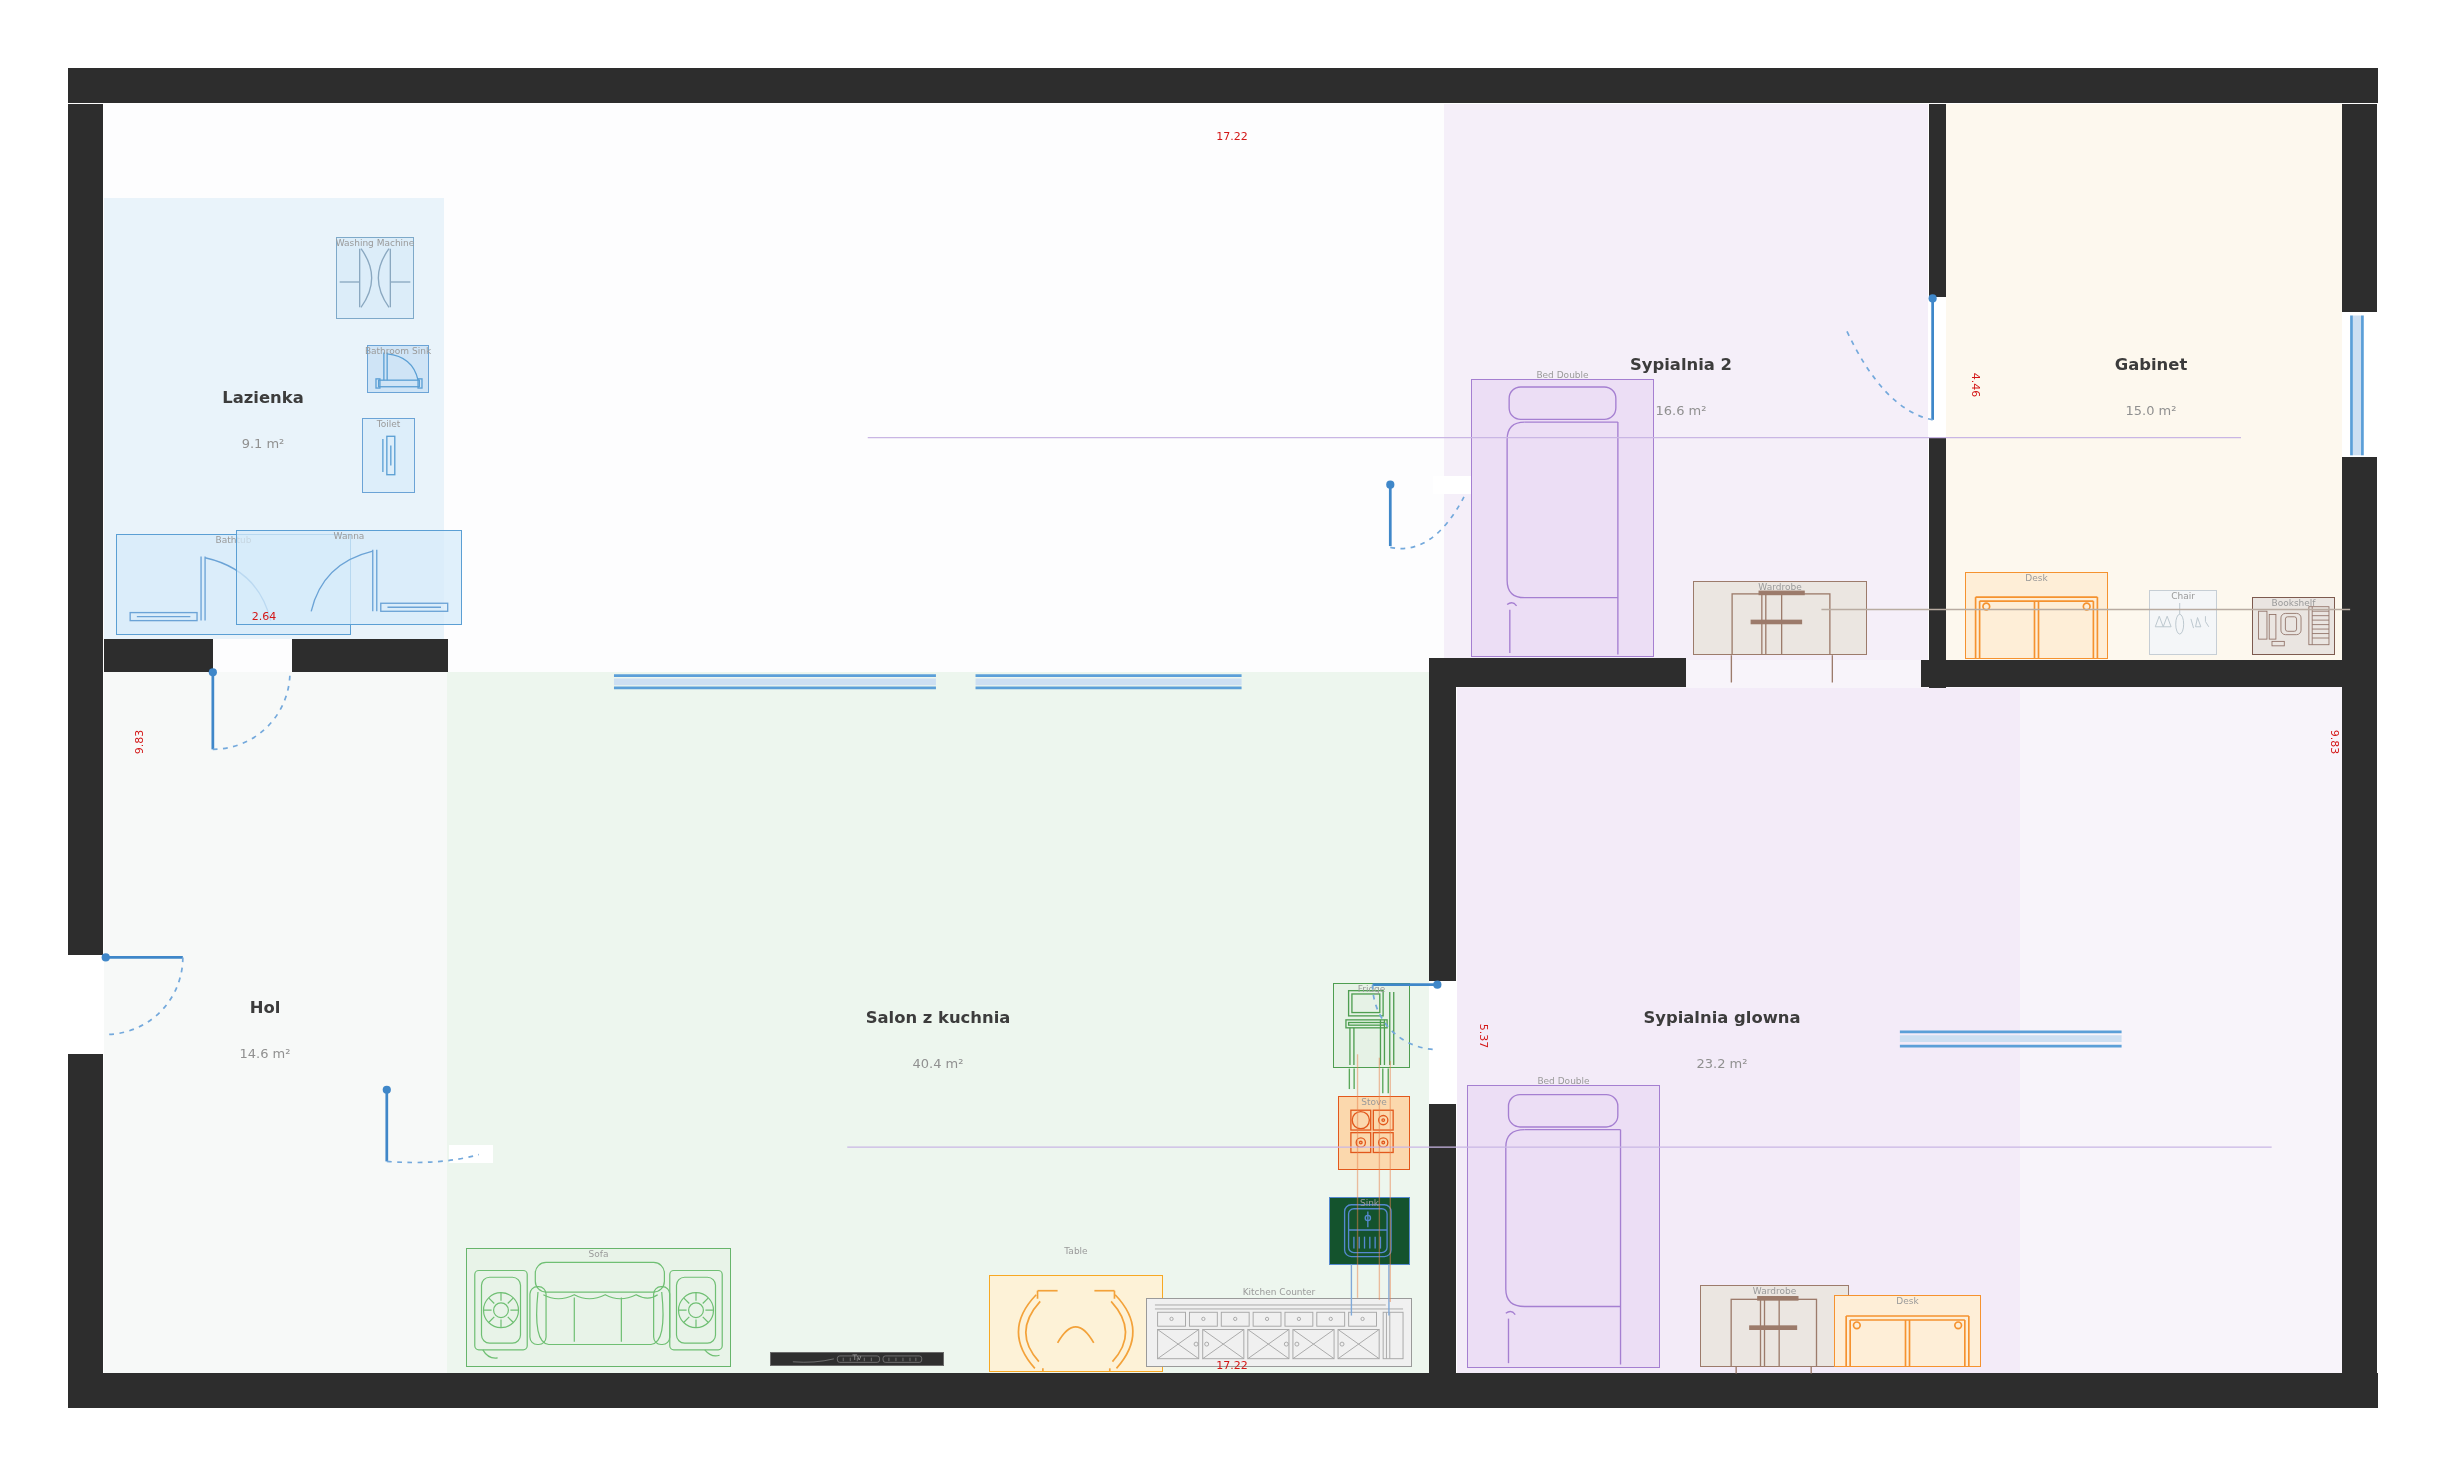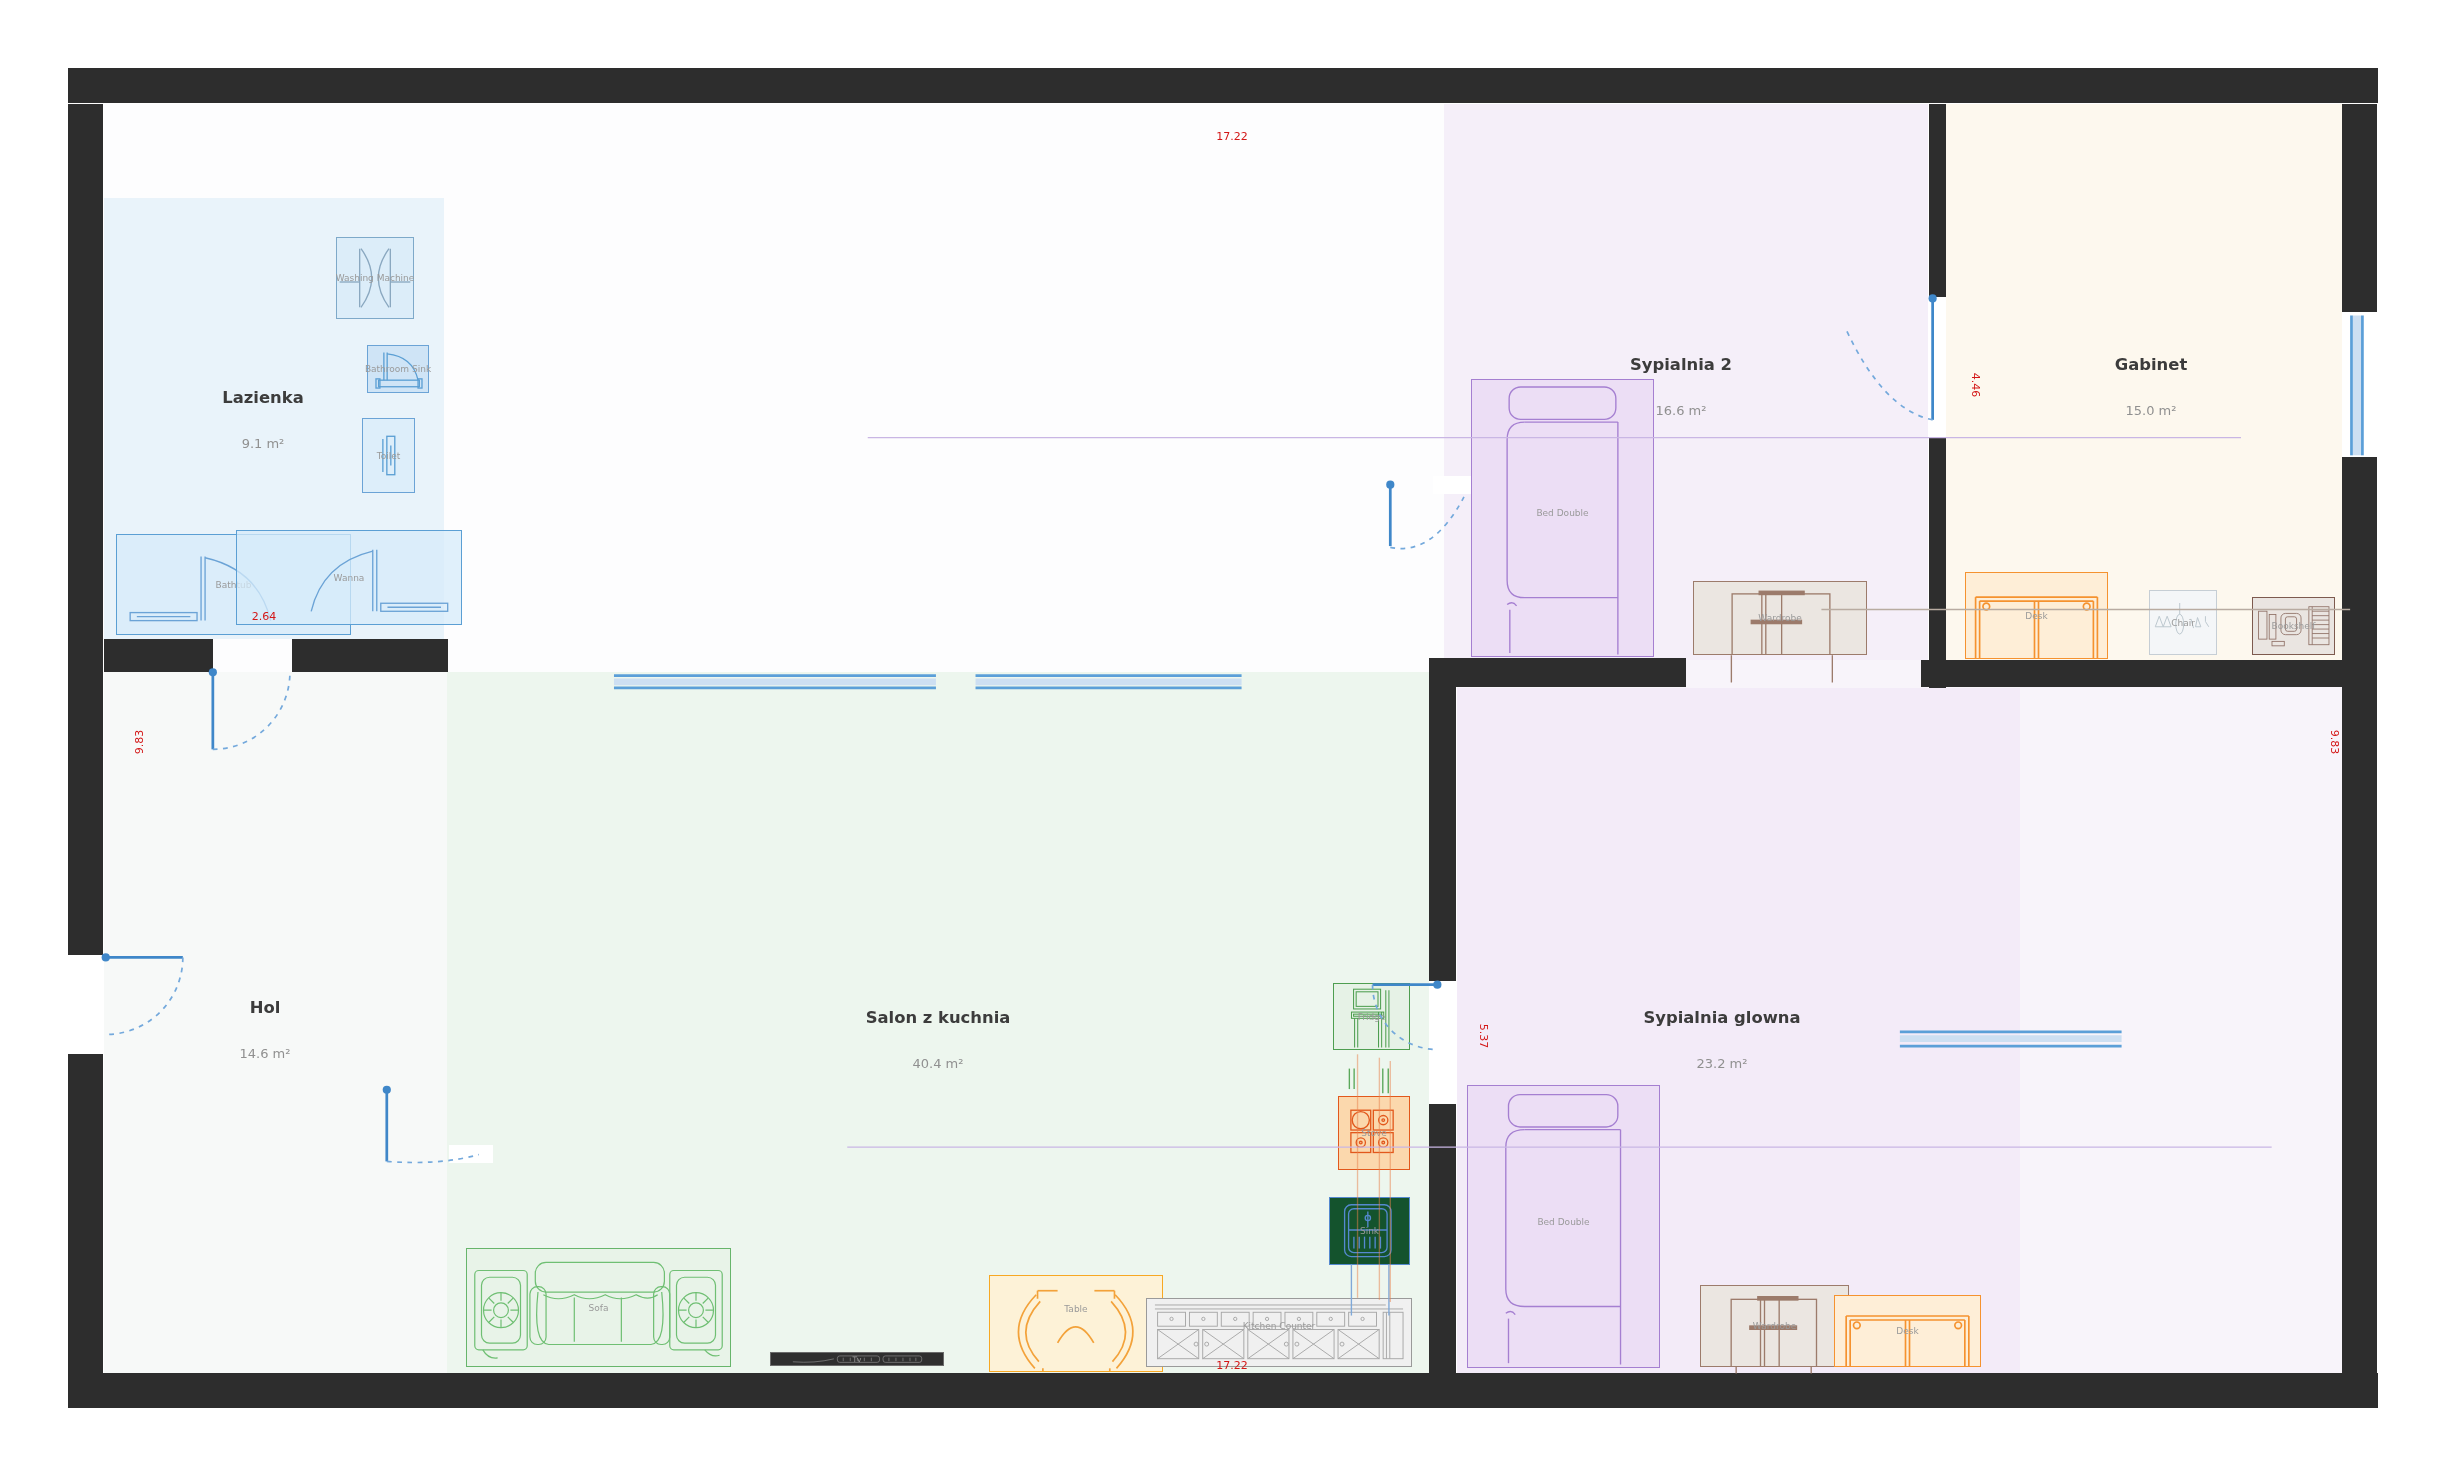--- a/index.html
+++ b/index.html
@@ -2,21 +2,21 @@
 <html style="font-size:11px"><head>
 <meta charset="utf-8">
 <style>
   html,body{margin:0;padding:0;background:#ffffff;}
   .plan{position:relative;width:2462px;height:1483px;background:#ffffff;
         font-family:"DejaVu Sans","Liberation Sans",sans-serif;overflow:hidden;}
   .zone{position:absolute;z-index:1;}
   .wall{position:absolute;background:#2d2d2d;z-index:2;}
   .gap{position:absolute;background:#ffffff;z-index:3;}
   .furn{position:absolute;z-index:4;border:1.4px solid;box-sizing:border-box;
-        display:flex;align-items:center;justify-content:center;}
+        display:flex;align-items:flex-start;justify-content:center;}
   .furn svg{position:absolute;left:0;top:0;width:100%;height:100%;}
   .furn .lbl{position:relative;z-index:6;font-size:9px;color:#9a9a9a;white-space:nowrap;}
   .overlay{position:absolute;left:0;top:0;z-index:5;}
   .room-label{position:absolute;z-index:6;transform:translate(-50%,0);text-align:center;}
   .room-label .rname{display:block;font-size:16.4px;font-weight:bold;color:#3c3c3c;white-space:nowrap;}
   .room-label .rarea{display:block;margin-top:29px;font-size:13px;color:#909090;white-space:nowrap;}
   .dim{position:absolute;z-index:6;font-size:11px;color:#d31616;white-space:nowrap;}
   .dim.h{transform:translate(-50%,-50%);}
   .dim.vcw{transform:translate(-50%,-50%) rotate(90deg);}
   .dim.vccw{transform:translate(-50%,-50%) rotate(-90deg);}
@@ -255,21 +255,21 @@
       <rect x="284" y="46" width="62" height="44"></rect>
         <path d="M284 46 l62 44 M346 46 l-62 44"></path>
         <circle cx="290" cy="68" r="3"></circle>
       <rect x="352" y="20" width="30" height="70"></rect>
         <line x1="357" y1="20" x2="357" y2="90"></line>
         <line x1="362" y1="20" x2="362" y2="90"></line>
     </svg>
     <span class="lbl" style="margin-top:-12.3px;">Kitchen Counter</span>
   </div>
 
-  <div class="furn" style="left:1333px;top:983px;width:77px;height:67px;background:#e6f2e6;border-color:#4e9e50;">
+  <div class="furn" style="left:1333px;top:983px;width:77px;height:85px;background:#e6f2e6;border-color:#4e9e50;">
     <svg viewBox="0 0 113 125" fill="none" stroke="#4e9e50" stroke-width="2">
       <rect x="22" y="10" width="52" height="38"></rect>
         <rect x="27" y="15" width="42" height="28"></rect>
       <rect x="18" y="54" width="62" height="12"></rect>
         <rect x="22" y="58" width="54" height="4"></rect>
       <line x1="24" y1="66" x2="24" y2="122"></line>
         <line x1="30" y1="66" x2="30" y2="122"></line>
       <line x1="70" y1="54" x2="70" y2="122"></line>
         <line x1="76" y1="54" x2="76" y2="122"></line>
       <line x1="84" y1="12" x2="84" y2="122"></line>

